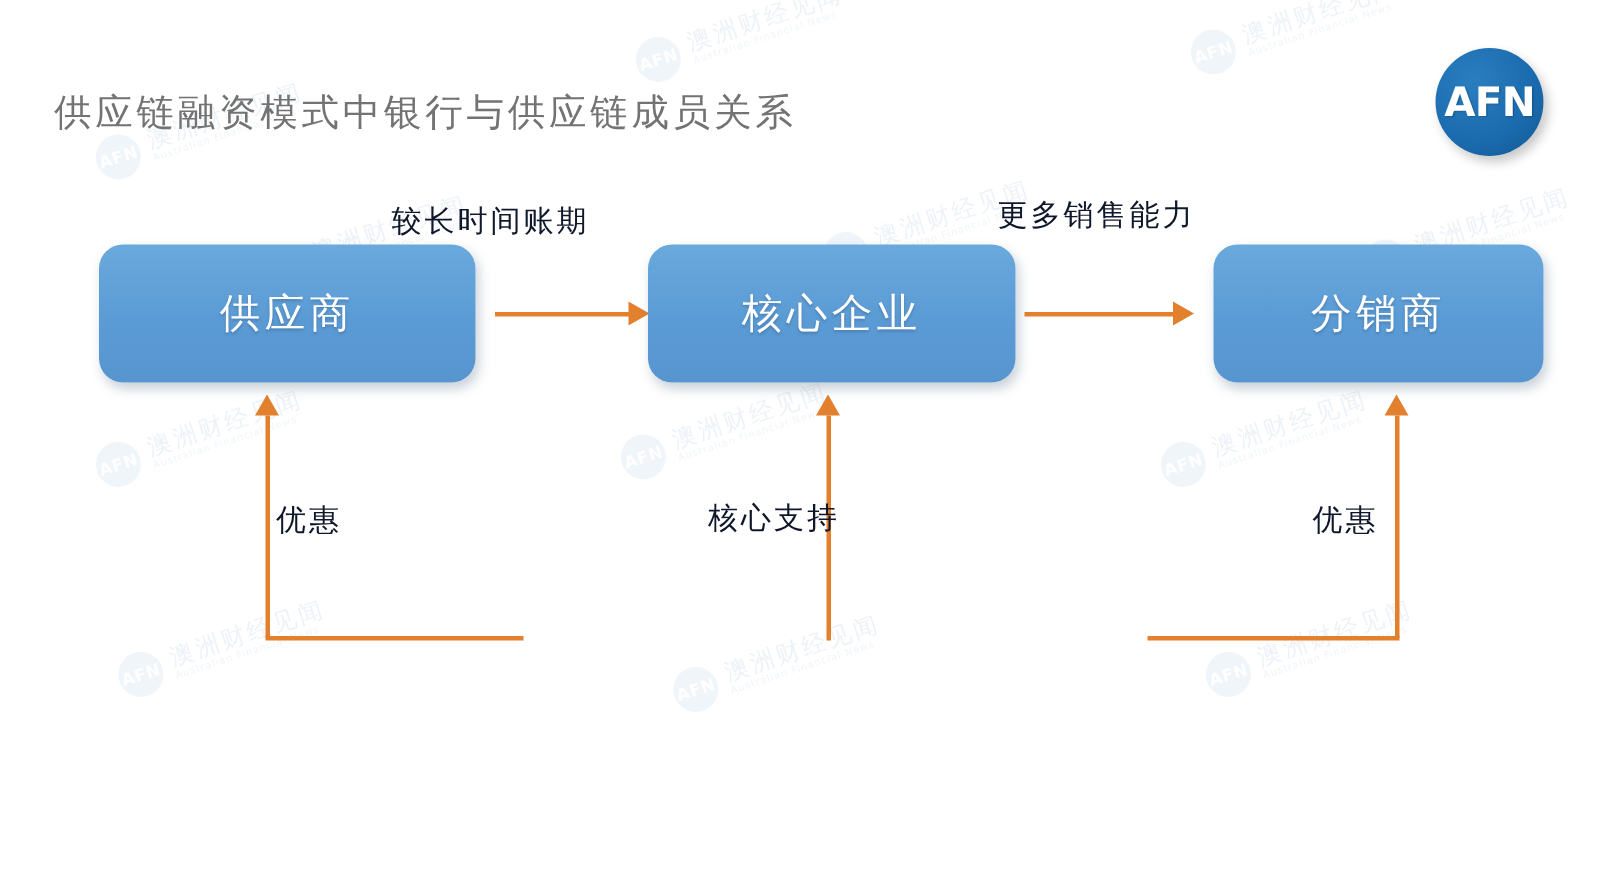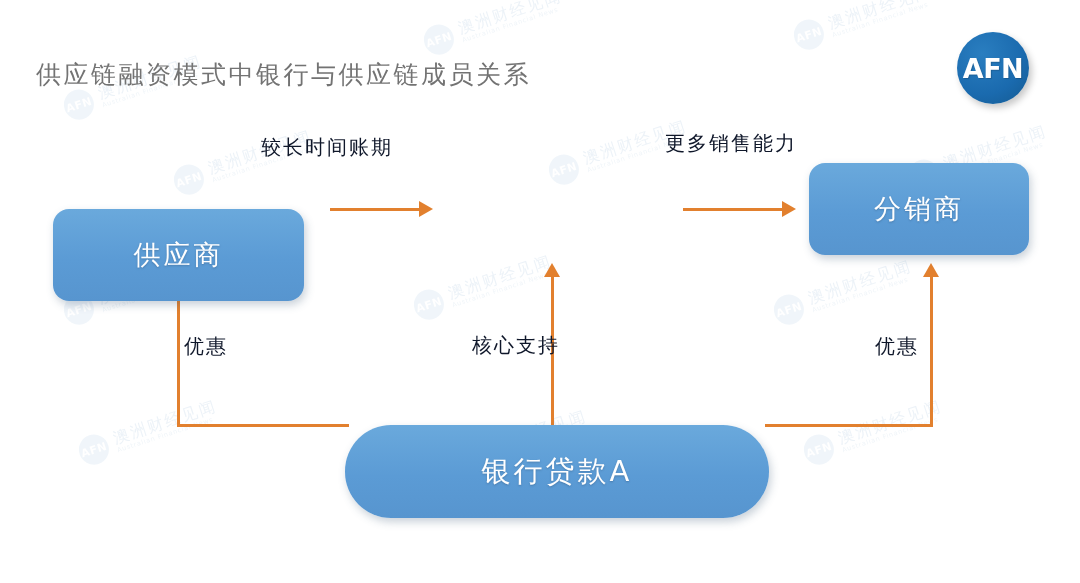--- a/index.html
+++ b/index.html
@@ -101,21 +101,21 @@
     justify-content: center;
     color: #ffffff;
   }
   .node-label {
     font-size: 27px;
     letter-spacing: 3px;
     color: #ffffff;
     text-shadow: 0 1px 2px rgba(40,70,100,0.35);
     font-family: "DejaVu Sans", "Liberation Sans", sans-serif;
   }
-  #node-supplier  { left: 53px;  top: 163px; width: 251px; height: 92px; margin-top: 46px; }
+  #node-supplier  { left: 66px;  top: 163px; width: 251px; height: 92px; }
   #node-core      { left: 432px; top: 163px; width: 245px; height: 92px; }
   #node-dist      { left: 809px; top: 163px; width: 220px; height: 92px; justify-content: center; }
   #node-bank      { left: 345px; top: 425px; width: 424px; height: 93px; border-radius: 46px; }
   #node-bank .node-label { font-size: 29px; letter-spacing: 3px; }
 
   
   .conn { position: absolute; z-index: 3; background: #e2802e; }
   .conn-h { height: 3px; }
   .conn-v { width: 3px; }
 
@@ -263,20 +263,20 @@
 
   <div class="edge-label" style="left:261px; top:134px;">较长时间账期</div>
   <div class="edge-label" style="left:665px; top:130px;">更多销售能力</div>
   <div class="edge-label" style="left:184px; top:333px;">优惠</div>
   <div class="edge-label" style="left:472px; top:332px;">核心支持</div>
   <div class="edge-label" style="left:875px; top:333px;">优惠</div>
 
   <div class="node" id="node-supplier">
     <span class="node-label">供应商</span>
   </div>
+  <div class="node" id="node-core">
+    <span class="node-label">核心企业</span>
+  </div>
   <div class="node" id="node-dist">
     <span class="node-label">分销商</span>
   </div>
-  <div class="node" id="node-bank">
-    <span class="node-label">银行贷款A</span>
-  </div>
 
 </div>
 
 </body></html>

